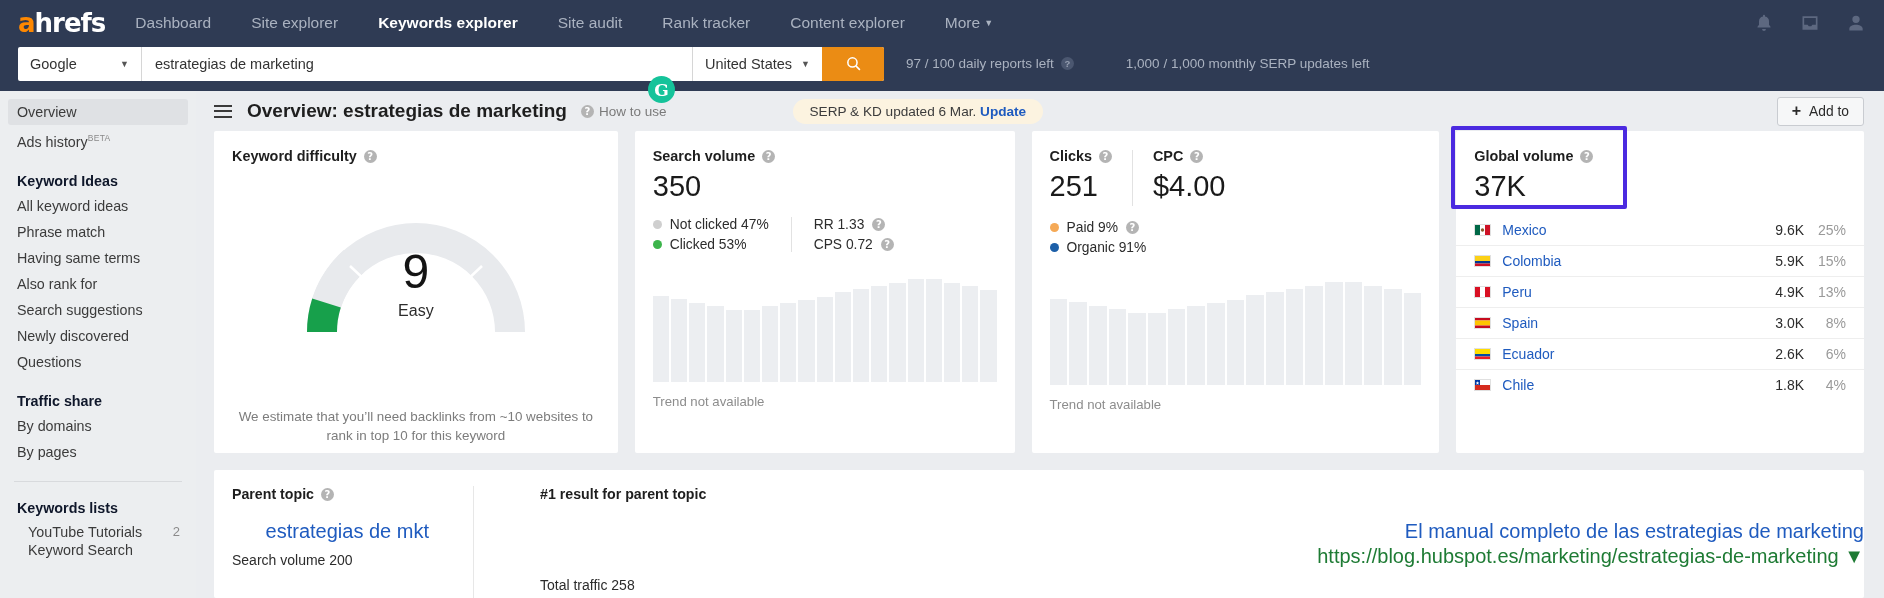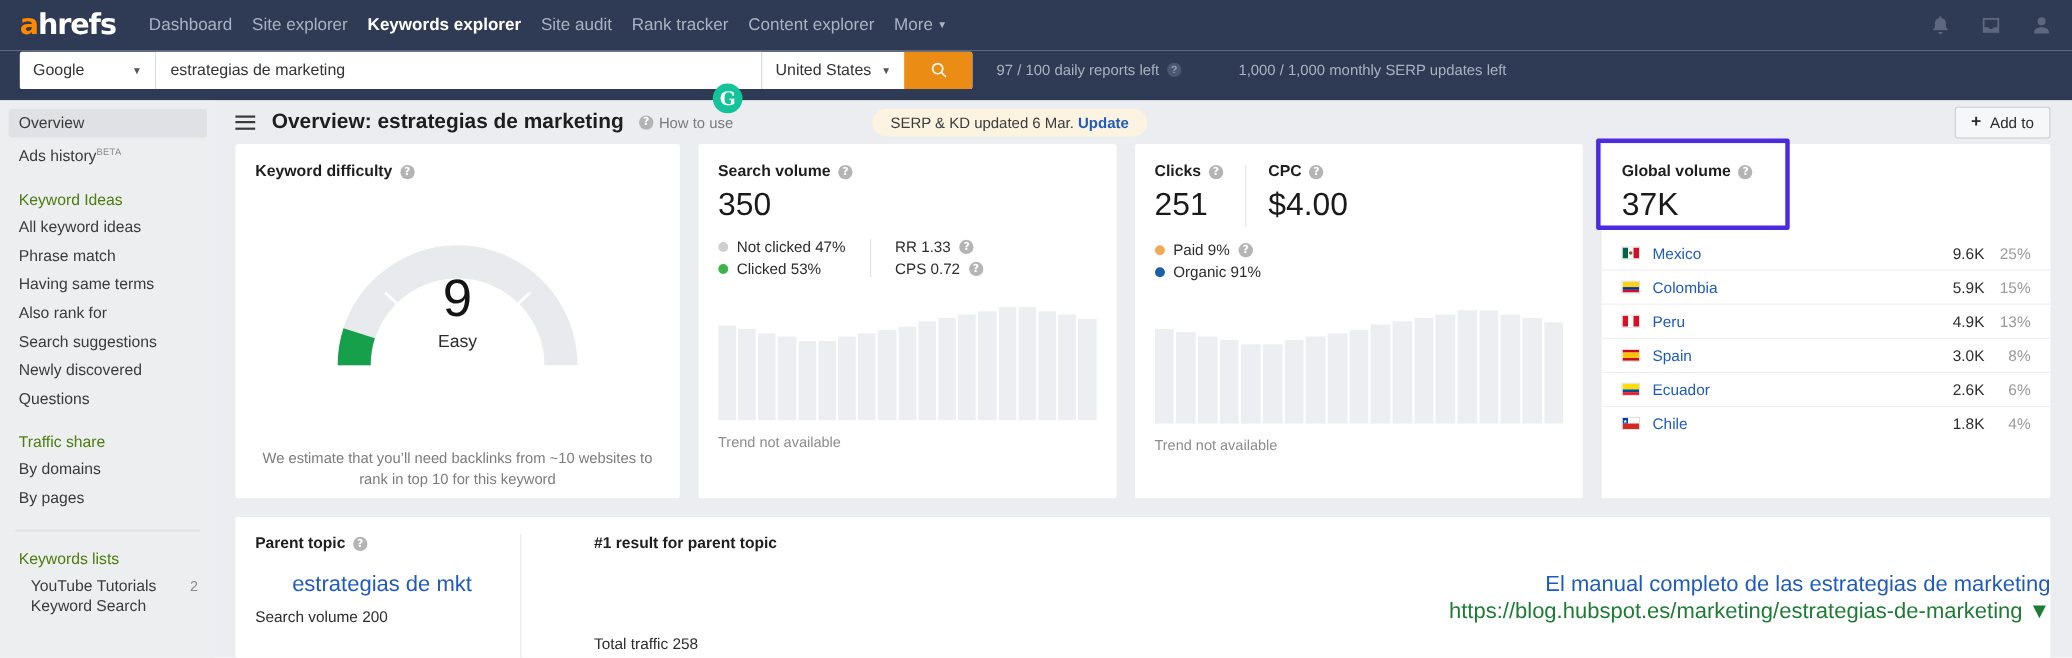--- a/index.html
+++ b/index.html
@@ -12,21 +12,21 @@
 
   
   .navbar {
     height: 46px; background: #2f3b54;
     display: flex; align-items: center; padding: 0 18px;
     position: relative;
   }
   .logo { font-size: 26px; font-weight: bold; color: #ffffff; letter-spacing: -1px;
           font-family: "DejaVu Sans", sans-serif; line-height: 1; margin-right: 30px; }
   .logo .a { color: #ff8800; }
-  .navlinks { display: flex; align-items: flex-start; gap: 18px; }
+  .navlinks { display: flex; align-items: flex-start; gap: 40px; }
   .navlink { font-size: 15.5px; color: #aab2c0; cursor: pointer; white-space: nowrap; }
   .navlink.active { color: #ffffff; font-weight: bold; }
   .navlink .caret { font-size: 9px; margin-left: 4px; position: relative; top: -2px; }
   .nav-right { margin-left: auto; display: flex; align-items: center; gap: 26px; }
   .nav-icon { width: 20px; height: 20px; fill: #5d6880; cursor: pointer; }
 
   
   .searchrow {
     height: 45px; background: #2f3b54;
     display: flex; align-items: center; padding: 0 18px 10px 18px;
@@ -74,21 +74,21 @@
 
   
   .sidebar { width: 196px; background: #eceef0; padding: 8px 0 0 0; flex-shrink: 0; }
   .side-item {
     font-size: 14.3px; color: #3b3b3b; padding: 4px 0 4px 17px; cursor: pointer;
     line-height: 18px;
   }
   .side-item.sel { background: #dfe1e4; border-radius: 3px; margin: 0 8px 0 8px;
                    padding-left: 9px; }
   .side-item .beta { font-size: 8.5px; color: #8a8a8a; vertical-align: super; letter-spacing: .3px; }
-  .side-head { font-size: 14.3px; font-weight: normal; color: #4d7c0f; padding: 4px 0 4px 17px;
+  .side-head { font-size: 14.3px; font-weight: bold; color: #0f172a; padding: 4px 0 4px 17px;
                margin-top: 14px; }
   .side-divider { height: 1px; background: #d8dadd; margin: 16px 14px 0 14px; }
   .side-list-item { display: flex; justify-content: space-between; align-items: flex-start;
                     padding: 3px 16px 3px 28px; font-size: 14.3px; color: #3b3b3b;
                     cursor: pointer; line-height: 18.5px; }
   .side-list-item .cnt { color: #8a8a8a; font-size: 13px; }
 
   
   .main { flex: 1; display: flex; flex-direction: column; min-width: 0; }
   .main-head { height: 40px; display: flex; align-items: center; padding: 0 20px 0 18px;

